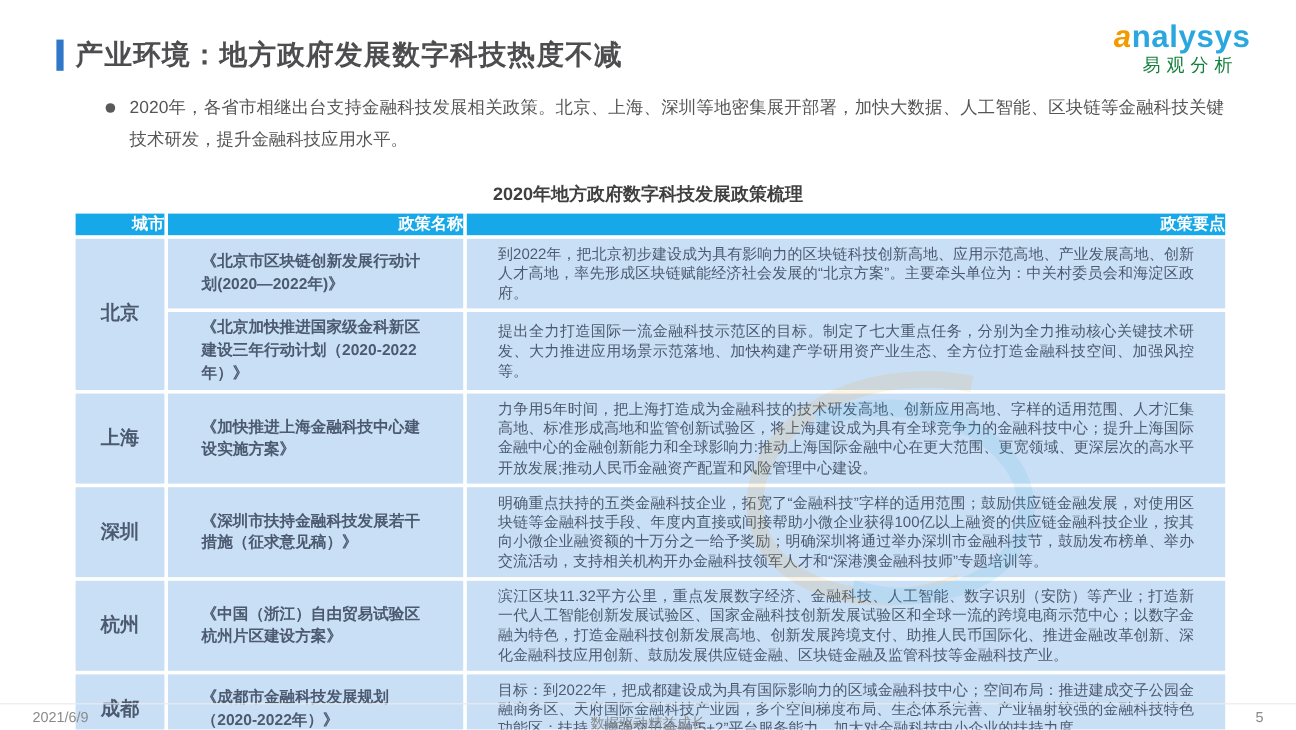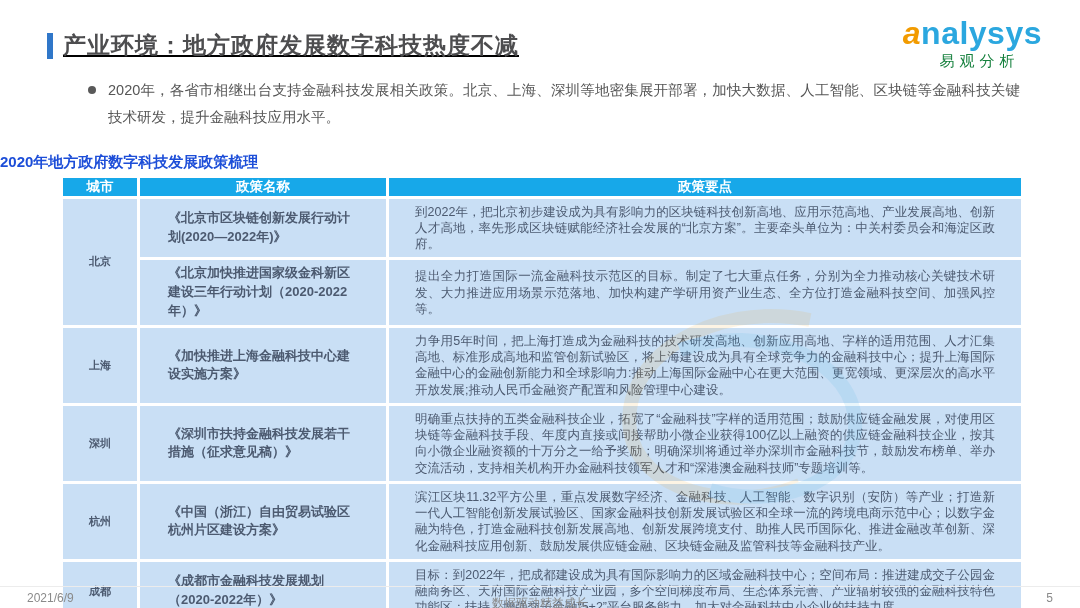--- a/index.html
+++ b/index.html
@@ -2,43 +2,43 @@
 <html><head>
 <meta charset="utf-8">
 <style>
   * { margin: 0; padding: 0; box-sizing: border-box; }
   html, body { width: 1080px; height: 608px; background: #ffffff; overflow: hidden; }
   body { font-family: "Liberation Sans", "DejaVu Sans", sans-serif; position: relative; }
 
   .slide { position: relative; width: 1080px; height: 608px; background: #ffffff; }
 
   
-  .title-row { display: flex; align-items: center; padding: 30px 56px 0 47px; position: relative; text-decoration: underline; }
+  .title-row { display: flex; align-items: center; padding: 30px 56px 0 47px; position: relative; }
   .accent-bar { width: 6px; height: 26px; background: #3077c9; margin-right: 10px; flex: 0 0 auto; }
   .page-title { font-size: 23px; font-weight: bold; color: #4d4d4f; letter-spacing: 1px; }
 
   
   .logo { position: absolute; top: 16px; right: 38px; text-align: center; line-height: 1.1; }
-  .logo-en { font-size: 32px; font-weight: bold; color: #2ba7df; letter-spacing: 0.5px; }
+  .logo-en { font-size: 26px; font-weight: bold; color: #2ba7df; letter-spacing: 0.5px; }
   .logo-en .logo-a { color: #f29b00; font-style: italic; }
   .logo-cn { font-size: 15px; color: #15803d; letter-spacing: 5px; margin-top: 2px; padding-left: 14px; }
 
   
   .intro { display: flex; margin: 16px 60px 12px 88px; }
   .intro .dot { flex: 0 0 auto; width: 8px; height: 8px; border-radius: 50%; background: #595959; margin: 9px 12px 0 0; }
   .intro p { font-size: 14.5px; color: #565656; line-height: 1.85; text-align: justify; }
 
   
-  .table-title { font-size: 15px; font-weight: bold; color: #1d4ed8; margin-top: 22px; }
+  .table-title { text-align: center; font-size: 15px; font-weight: bold; color: #404040; margin-top: 22px; }
 
   
   table.policy { margin: 3px 0 0 60px; width: 958px; border-collapse: separate; border-spacing: 3px; table-layout: fixed; }
-  table.policy th { background: #17a8e9; color: #ffffff; font-size: 13.5px; font-weight: bold; height: 17px; text-align: center; }
+  table.policy th { background: #17a8e9; color: #ffffff; font-size: 13.5px; font-weight: bold; height: 17px; text-align: right; }
   table.policy td { background: #c9dff5; color: #4c5a70; vertical-align: middle; }
-  td.city-cell { width: 72px; text-align: center; font-weight: bold; font-size: 11px; color: #47546b; }
+  td.city-cell { width: 72px; text-align: center; font-weight: bold; font-size: 16px; color: #47546b; }
   col.c-city { width: 74px; } col.c-name { width: 246px; } col.c-points { width: 632px; }
   td.name-cell { font-size: 13px; line-height: 1.45; padding: 4px 28px; font-weight: bold; color: #4c5a70; }
   td.points-cell { font-size: 12.5px; line-height: 1.3; padding: 5px 26px; text-align: justify; }
 
   
   .watermark { position: absolute; left: 560px; top: 290px; opacity: 0.10; pointer-events: none; }
 
   
   .footer { position: absolute; left: 0; bottom: 0; width: 1080px; height: 22px;
             border-top: 1px solid #ececec; display: flex; align-items: center;

